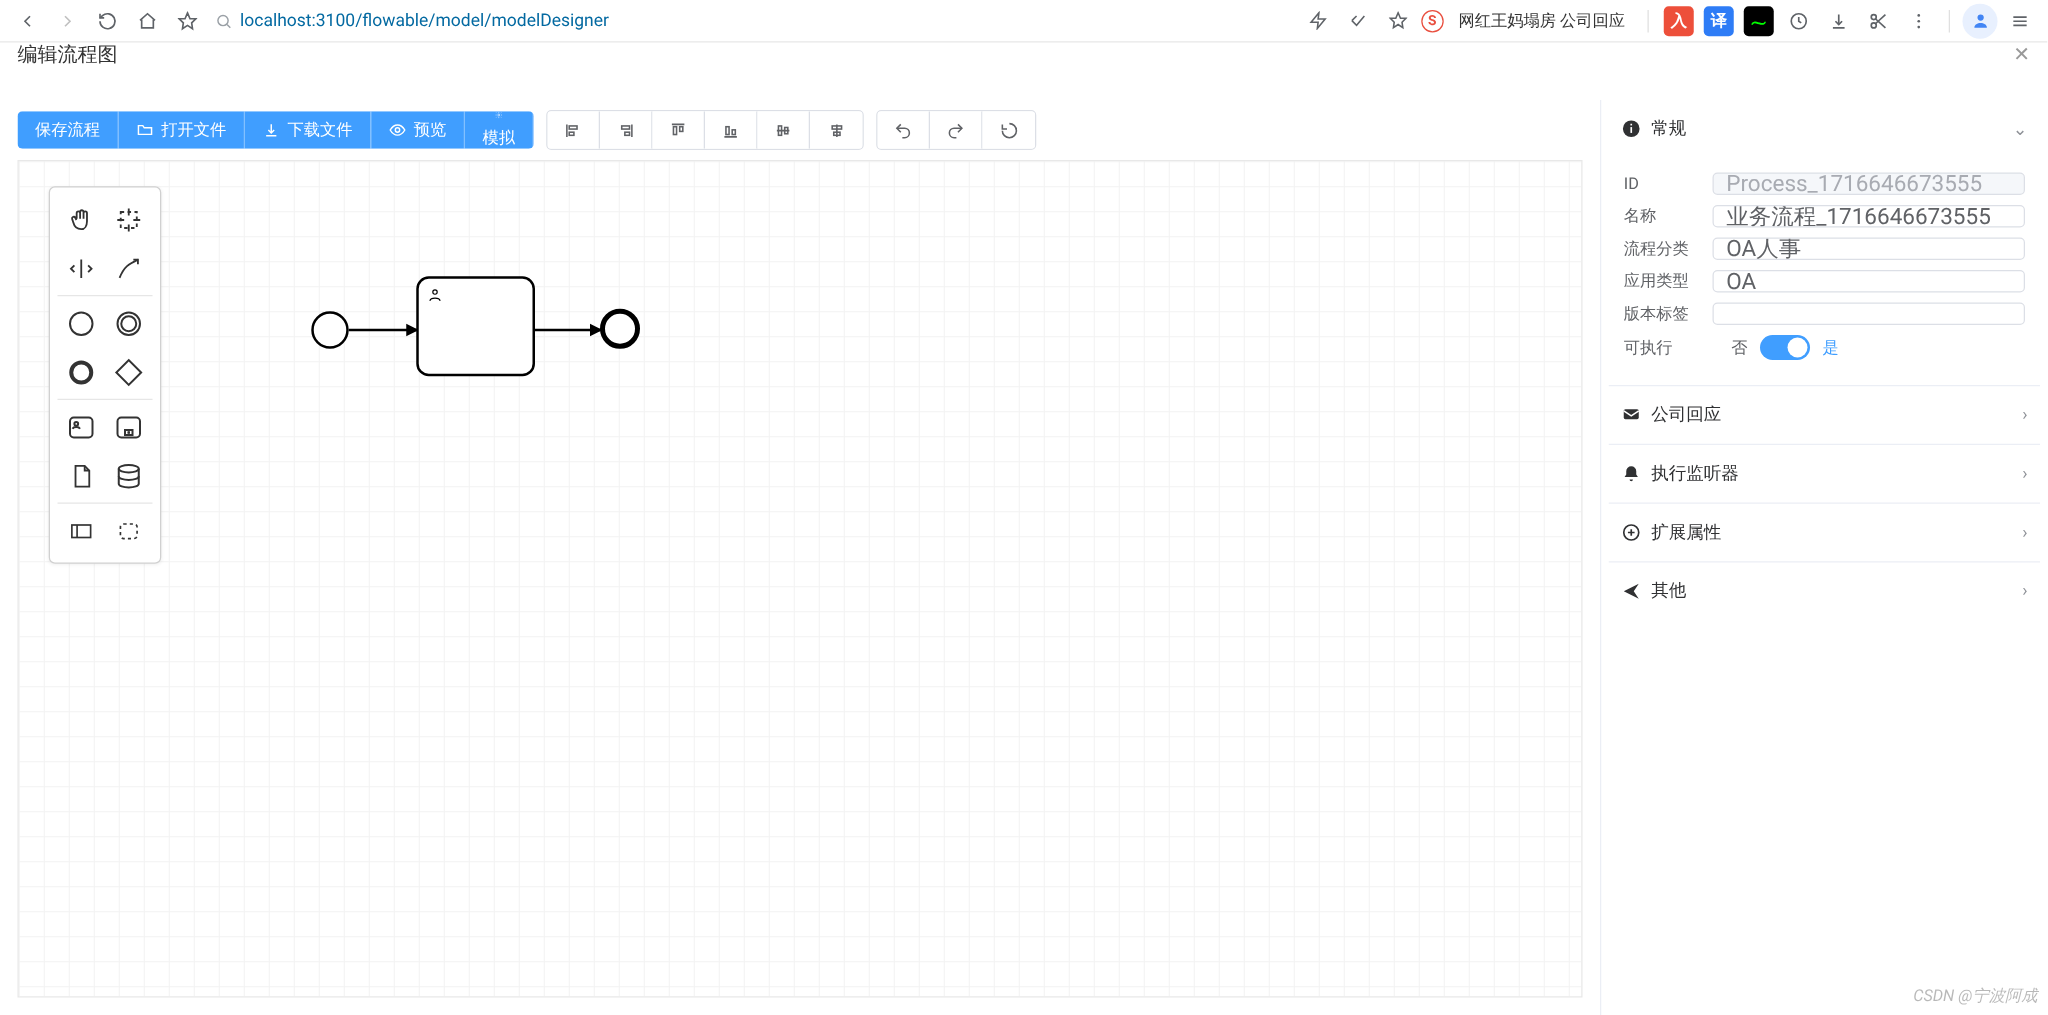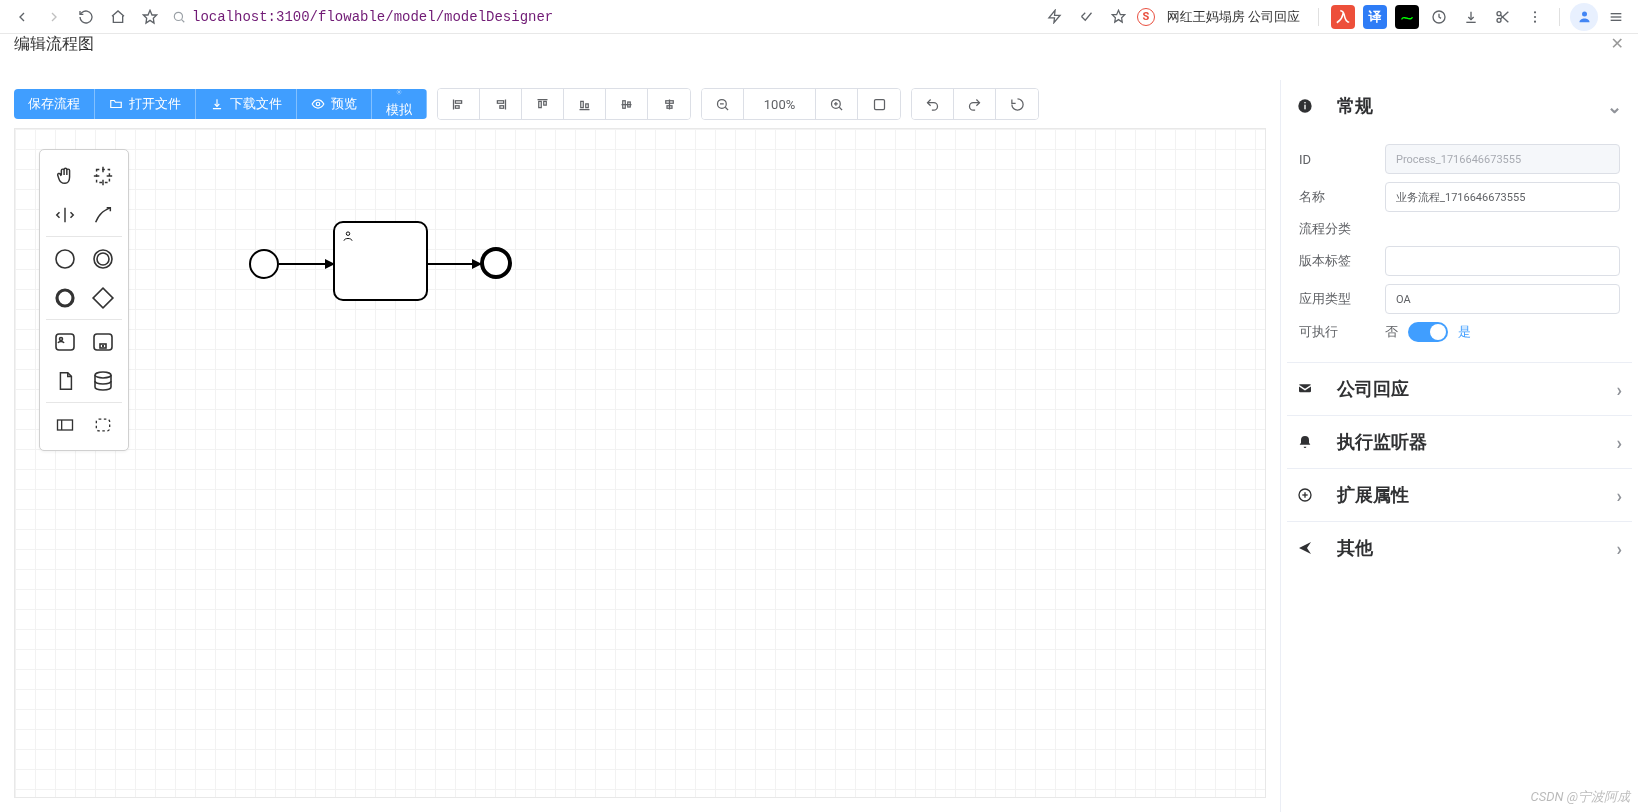--- a/index.html
+++ b/index.html
@@ -3,21 +3,21 @@
 <meta charset="utf-8">
 <style>
 * { margin:0; padding:0; box-sizing:border-box; font-family:-apple-system,BlinkMacSystemFont,"Segoe UI",Roboto,"Helvetica Neue",Arial,"PingFang SC","Microsoft YaHei",sans-serif; }
 body { background:#fff; color:#333; font-size:13px; }
 
 
 .browser-bar { height:34px; display:flex; align-items:center; padding:0 8px; gap:4px; border-bottom:1px solid #e8e8e8; background:#fff; }
 .bb-icon { width:28px; height:28px; display:flex; align-items:center; justify-content:center; color:#5f6368; border-radius:50%; cursor:pointer; }
 .bb-icon.disabled { color:#c0c0c0; }
 .url-box { flex:0 0 auto; display:flex; align-items:center; gap:6px; color:#5f6368; margin-left:4px; }
-.url-text { color:#701a75; font-size:14px;font-family:Liberation Mono, monospace; }
+.url-text { color:#0369a1; font-size:14px; }
 .bb-spacer { flex:1; }
 .ext-icon { width:24px; height:24px; display:flex; align-items:center; justify-content:center; margin:0 2px; border-radius:4px; font-size:13px; }
 .ext-red { background:#ed4f3a; color:#fff; font-weight:bold; }
 .ext-blue { background:#2e7cf6; color:#fff; font-weight:bold; }
 .ext-dark { background:#000; color:#0f0; font-weight:bold; }
 .news-link { color:#333; font-size:13px; margin:0 8px; }
 .s-badge { width:18px; height:18px; border:1.5px solid #e94f3f; color:#e94f3f; border-radius:50%; display:inline-flex; align-items:center; justify-content:center; font-size:11px; font-weight:bold; }
 
 
 .title-bar { height:46px; display:flex; align-items:flex-start; padding:0 14px; font-size:16px; color:#333; position:relative; }
@@ -47,26 +47,26 @@
 
 .bpmn-start { position:absolute; left:234px; top:120px; width:30px; height:30px; border:2px solid #000; border-radius:50%; background:#fff; }
 .bpmn-task { position:absolute; left:318px; top:92px; width:95px; height:80px; border:2px solid #000; border-radius:10px; background:#fff; }
 .bpmn-task-user { position:absolute; left:6px; top:6px; width:14px; height:14px; }
 .bpmn-end { position:absolute; left:465px; top:118px; width:32px; height:32px; border:4px solid #000; border-radius:50%; background:#fff; }
 .flow-line { position:absolute; background:#000; height:2px; }
 .flow-arrow { position:absolute; width:0; height:0; border-top:5px solid transparent; border-bottom:5px solid transparent; border-left:10px solid #000; }
 
 
 .props { width:358px; border-left:1px solid #ebeef5; background:#fff; overflow:auto; padding:0 6px; }
-.section-head { display:flex; align-items:center; gap:24px; padding:14px 10px; cursor:pointer; font-size:18px; color:#303133; font-weight:700; }
+.section-head { display:flex; align-items:center; gap:8px; padding:14px 10px; cursor:pointer; font-size:14px; color:#303133; font-weight:400; }
 .section-head .chev { margin-left:auto; color:#909399; }
 .section-body { padding:4px 12px 12px 12px; }
 .form-row { display:flex; align-items:center; margin:8px 0; }
 .form-label { width:86px; color:#606266; font-size:13px; padding-right:10px; }
-.form-input { flex:1; height:30px; border:1px solid #dcdfe6; border-radius:4px; padding:0 10px; font-size:11px; color:#606266; background:#fff; }
+.form-input { flex:1; height:18px; border:1px solid #dcdfe6; border-radius:4px; padding:0 10px; font-size:18px; color:#606266; background:#fff; }
 .form-input:disabled { background:#f5f7fa; color:#a8abb2; }
 .switch { width:40px; height:20px; background:#409eff; border-radius:10px; position:relative; display:inline-block; }
 .switch::after { content:""; position:absolute; right:2px; top:2px; width:16px; height:16px; background:#fff; border-radius:50%; }
 .switch-row { display:flex; align-items:center; gap:10px; }
 .switch-no { color:#606266; }
 .switch-yes { color:#409eff; }
 .section-divider { border-top:1px solid #ebeef5; }
 
 .watermark { position:fixed; right:8px; bottom:6px; color:rgba(0,0,0,0.28); font-size:13px; font-style:italic; pointer-events:none; }
 
@@ -253,43 +253,20 @@
               <line x1="4" y1="12" x2="20" y2="12"></line>
               <rect x="6" y="6" width="4" height="12"></rect>
               <rect x="14" y="8" width="4" height="8"></rect>
             </svg>
           </div>
         <div class="btn icon-only">
             <svg width="15" height="15" viewBox="0 0 24 24" fill="none" stroke="currentColor" stroke-width="2">
               <line x1="12" y1="4" x2="12" y2="20"></line>
               <rect x="6" y="6" width="12" height="4"></rect>
               <rect x="8" y="14" width="8" height="4"></rect>
-            </svg>
-          </div>
-      </div>
-      <div class="btn-group">
-        <div class="btn icon-only">
-            <svg width="15" height="15" viewBox="0 0 24 24" fill="none" stroke="currentColor" stroke-width="2">
-              <circle cx="11" cy="11" r="7"></circle>
-              <line x1="8" y1="11" x2="14" y2="11"></line>
-              <line x1="21" y1="21" x2="16.5" y2="16.5"></line>
-            </svg>
-          </div>
-        <div class="btn zoom-label">100%</div>
-        <div class="btn icon-only">
-            <svg width="15" height="15" viewBox="0 0 24 24" fill="none" stroke="currentColor" stroke-width="2">
-              <circle cx="11" cy="11" r="7"></circle>
-              <line x1="11" y1="8" x2="11" y2="14"></line>
-              <line x1="8" y1="11" x2="14" y2="11"></line>
-              <line x1="21" y1="21" x2="16.5" y2="16.5"></line>
-            </svg>
-          </div>
-        <div class="btn icon-only">
-            <svg width="15" height="15" viewBox="0 0 24 24" fill="none" stroke="currentColor" stroke-width="2">
-              <rect x="4" y="4" width="16" height="16" rx="2"></rect>
             </svg>
           </div>
       </div>
       <div class="btn-group">
         <div class="btn icon-only">
             <svg width="15" height="15" viewBox="0 0 24 24" fill="none" stroke="currentColor" stroke-width="2">
               <path d="M9 14l-5-5 5-5"></path>
               <path d="M4 9h10a6 6 0 110 12h-3"></path>
             </svg>
           </div>
@@ -446,28 +423,29 @@
       <div class="form-row">
         <div class="form-label">ID</div>
         <input class="form-input" disabled="" value="Process_1716646673555" style="">
       </div>
       <div class="form-row">
         <div class="form-label">名称</div>
         <input class="form-input" value="业务流程_1716646673555" style="">
       </div>
       <div class="form-row">
         <div class="form-label">流程分类</div>
+        <input class="form-input" value="OA人事" style="">
+      </div>
+      <div class="form-row">
+        <div class="form-label">应用类型</div>
+        <input class="form-input" value="OA" style="">
       </div>
       <div class="form-row">
         <div class="form-label">版本标签</div>
         <input class="form-input" value="" style="">
-      </div>
-      <div class="form-row">
-        <div class="form-label">应用类型</div>
-        <input class="form-input" value="OA" style="">
       </div>
       <div class="form-row">
         <div class="form-label">可执行</div>
         <div class="switch-row">
           <span class="switch-no">否</span>
           <span class="switch"></span>
           <span class="switch-yes">是</span>
         </div>
       </div>
     </div>

